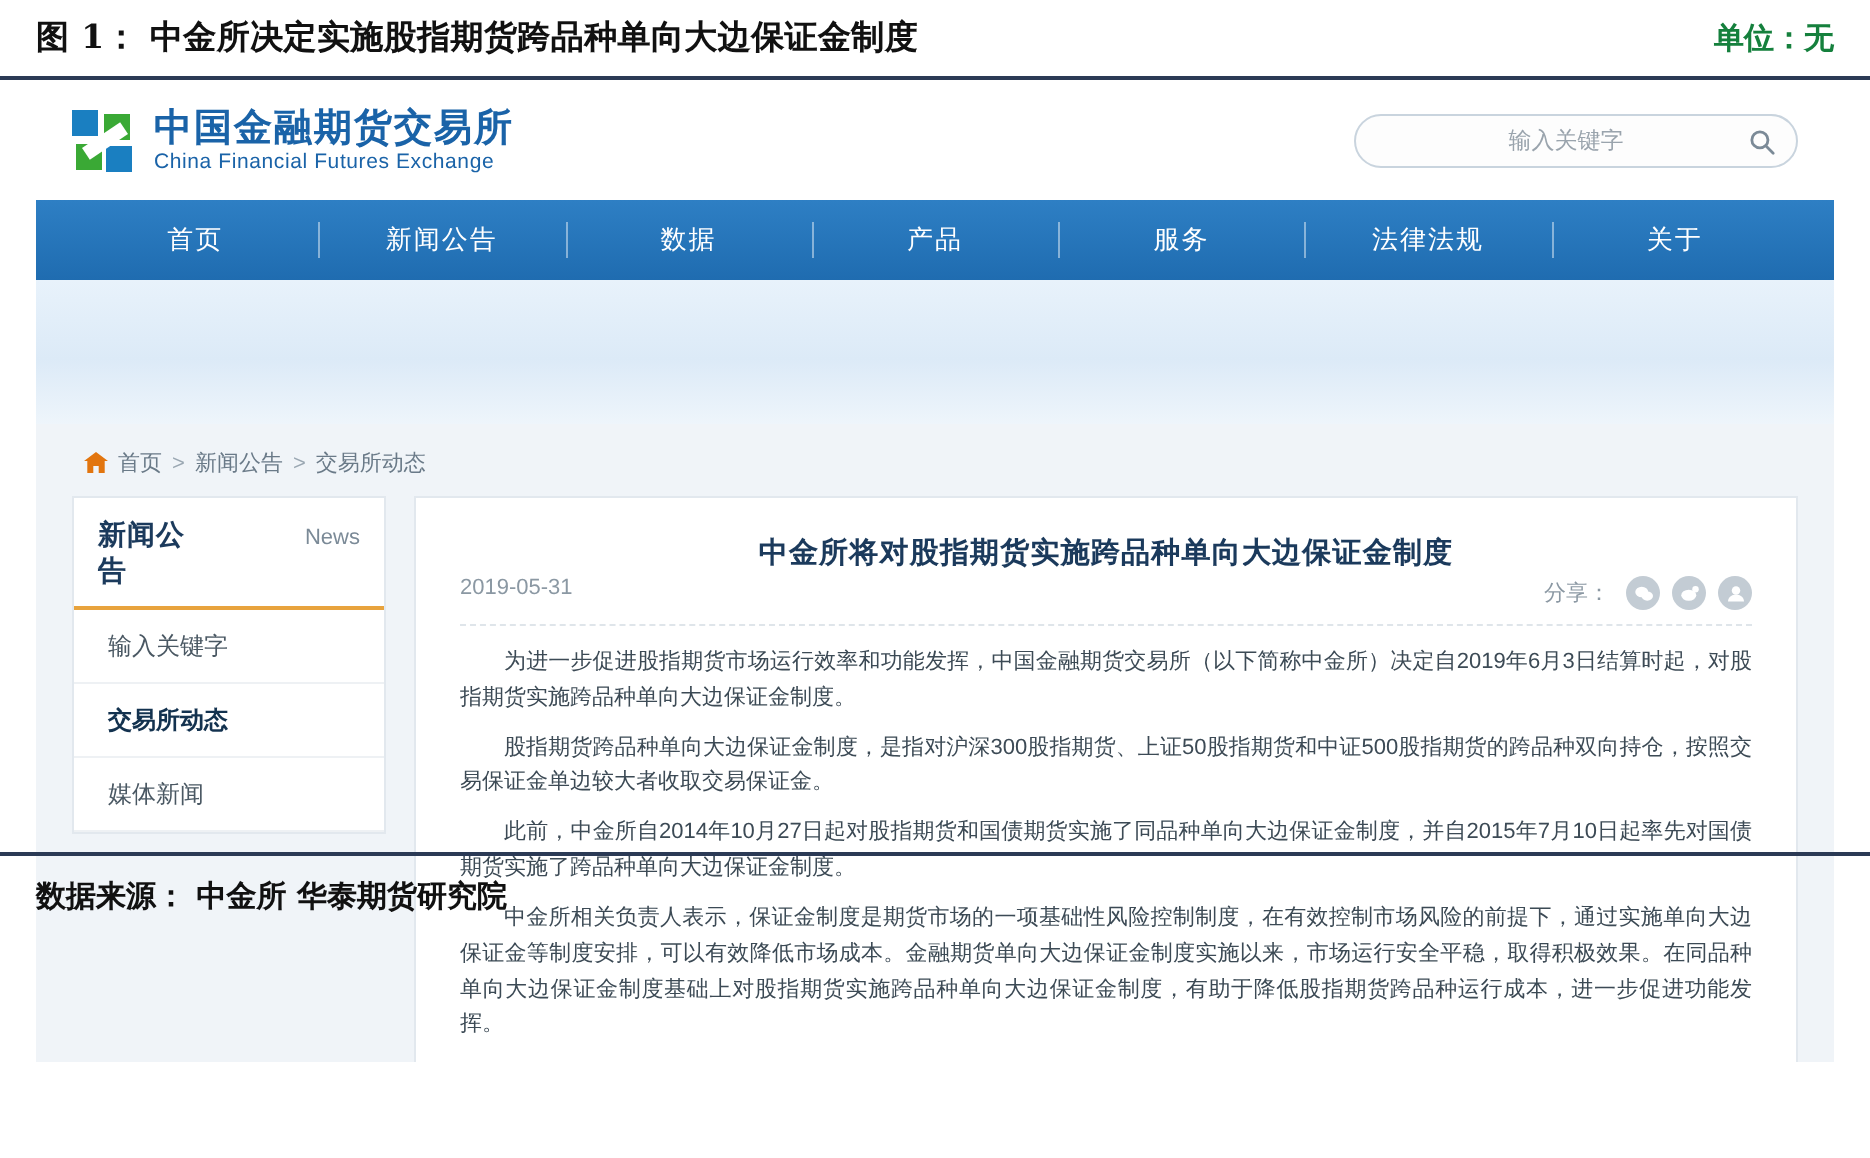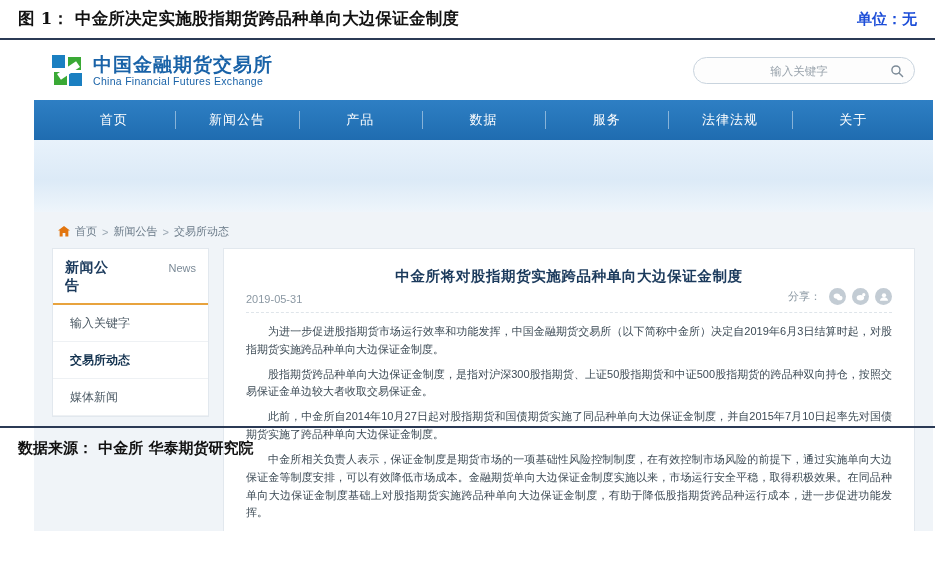--- a/index.html
+++ b/index.html
@@ -37,21 +37,21 @@
     font-size: 16.5px;
     font-weight: bold;
     color: #111;
     letter-spacing: 0.2px;
     white-space: nowrap;
   }
   .fig-unit {
     font-family: "DejaVu Serif", "Liberation Serif", serif;
     font-size: 15px;
     font-weight: bold;
-    color: #1d4ed8;
+    color: #15803d;
     white-space: nowrap;
   }
 
   
   .fig-footer {
     position: absolute;
     left: 0;
     bottom: 16px;
     width: 935px;
     height: 42px;
@@ -64,21 +64,21 @@
   .fig-source {
     font-family: "DejaVu Serif", "Liberation Serif", serif;
     font-size: 15px;
     font-weight: bold;
     color: #111;
   }
 
   
   .shot {
     position: absolute;
-    left: 34px;
+    left: 18px;
     top: 42px;
     width: 899px;
     height: 489px;
     background: #ef4444;
     overflow: hidden;
   }
 
   
   .site-top {
     position: relative;
@@ -283,21 +283,21 @@
   .art-title {
     text-align: center;
     font-size: 14.5px;
     font-weight: bold;
     color: #1b3a5c;
     letter-spacing: 0.6px;
     margin-bottom: 2px;
   }
   .art-meta {
     display: flex;
-    align-items: flex-end;
+    align-items: flex-start;
     justify-content: space-between;
     border-bottom: 1px dashed #dfe5ea;
     padding-bottom: 7px;
     margin-bottom: 10px;
   }
   .art-date {
     font-size: 11px;
     color: #8b98a3;
   }
   .share {
@@ -371,24 +371,24 @@
     </div>
 
     <div class="nav">
       <div class="nav-item">
           <span>首页</span>
         </div>
       <div class="nav-item">
           <span>新闻公告</span>
         </div>
       <div class="nav-item">
+          <span>数据</span>
+        </div>
+      <div class="nav-item">
           <span>产品</span>
-        </div>
-      <div class="nav-item">
-          <span>数据</span>
         </div>
       <div class="nav-item">
           <span>服务</span>
         </div>
       <div class="nav-item">
           <span>法律法规</span>
         </div>
       <div class="nav-item">
           <span>关于</span>
         </div>

